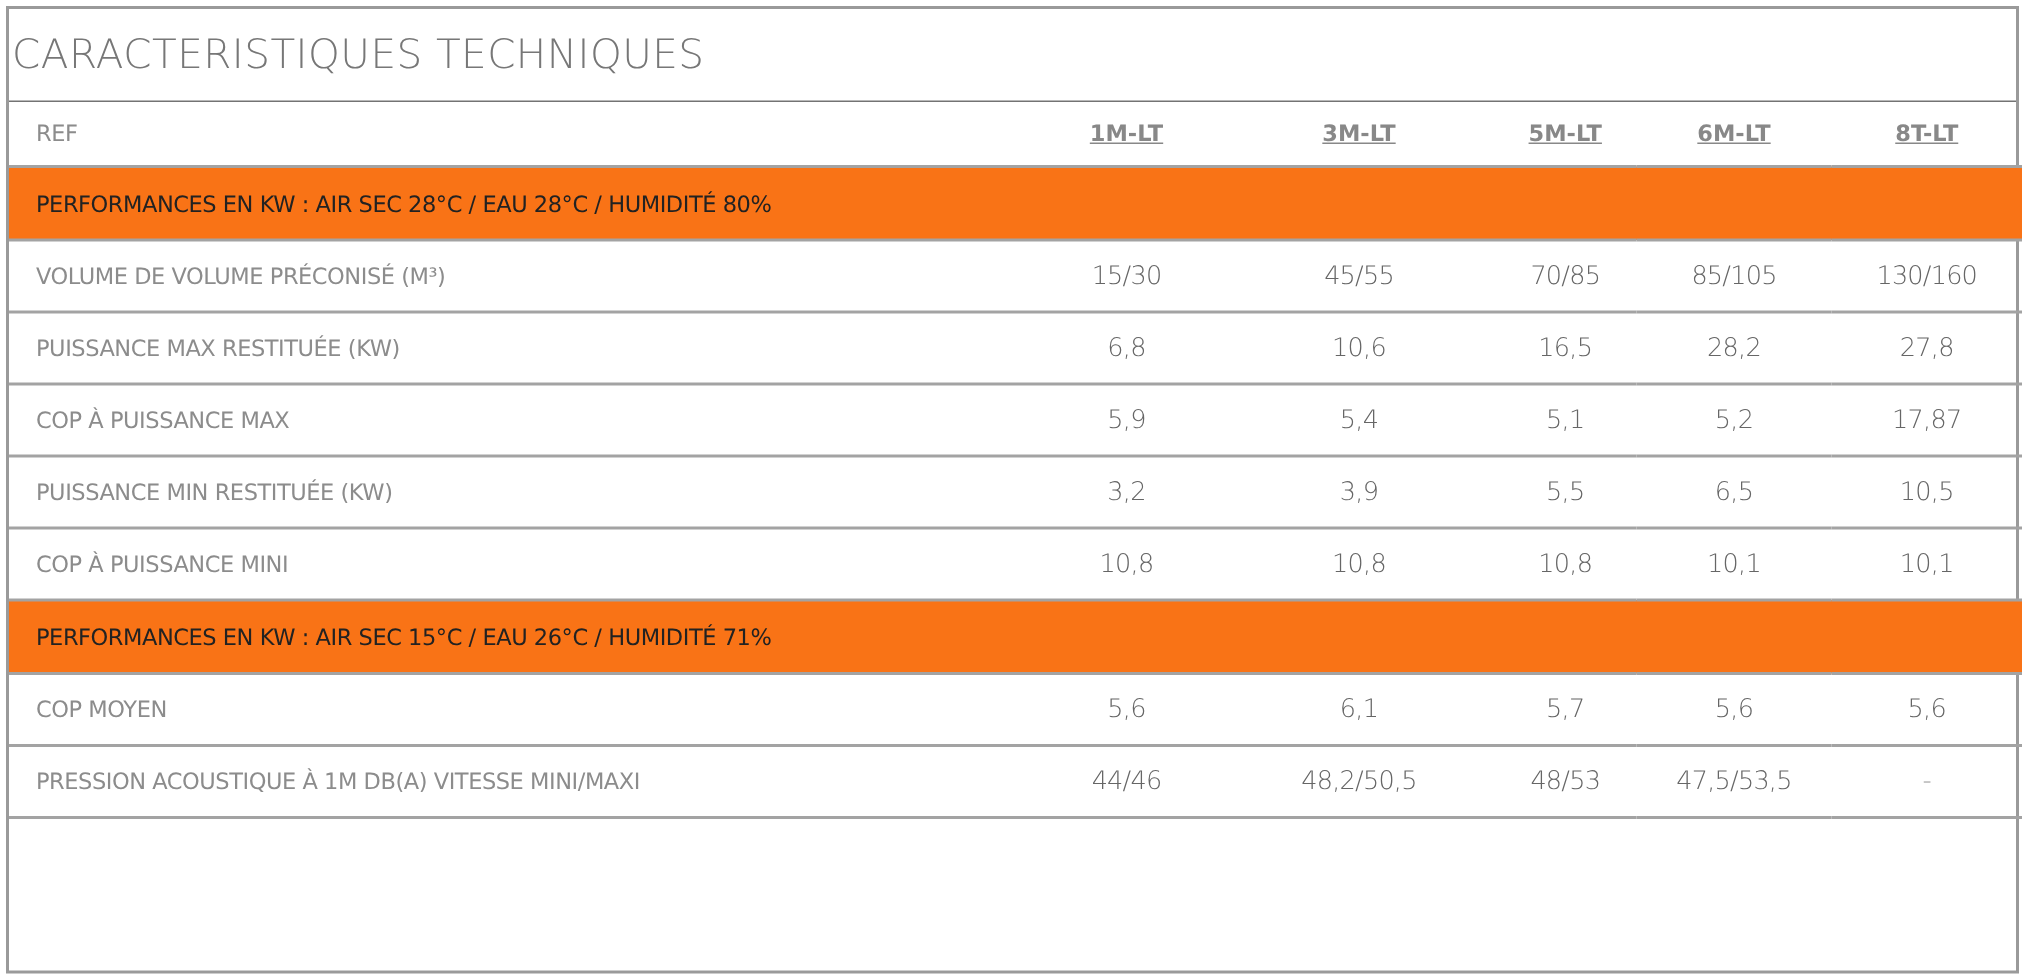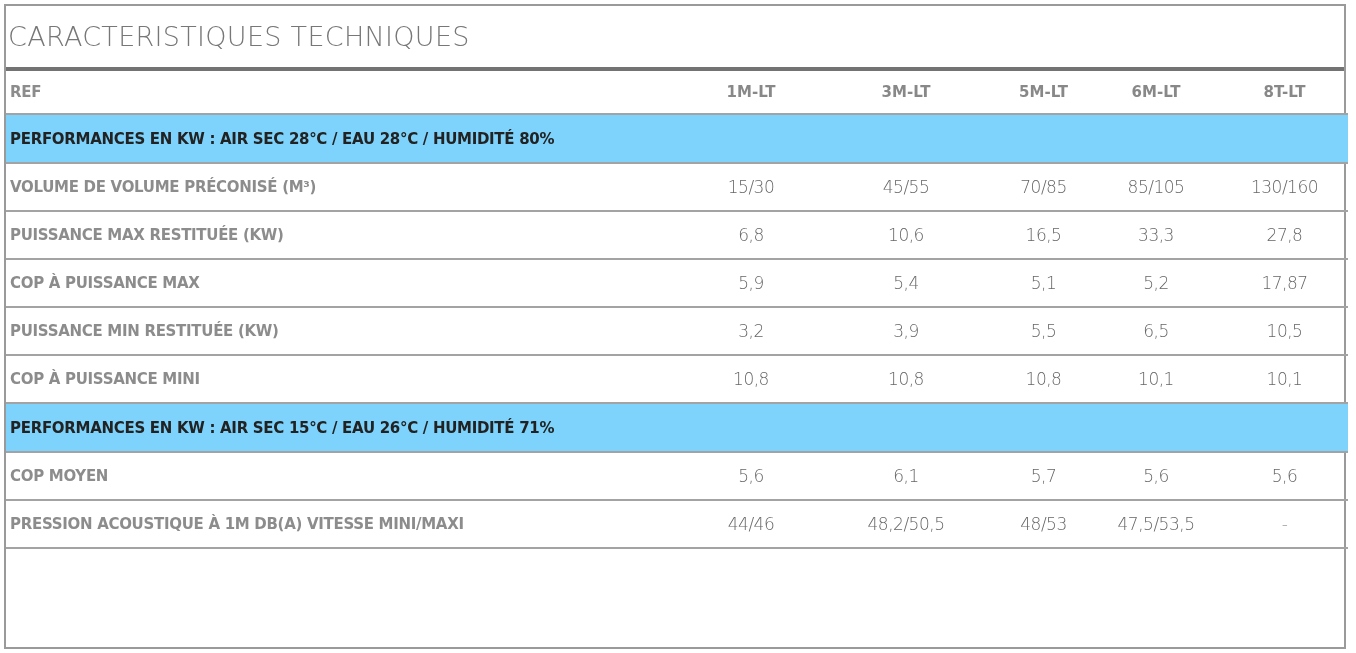--- a/index.html
+++ b/index.html
@@ -1,25 +1,25 @@
 <!DOCTYPE html>
 <html><head>
 <meta charset="utf-8">
 <style>
   html, body { margin:0; padding:0; background:#ffffff; }
   body { width:1356px; height:653px; overflow:hidden; font-family:"DejaVu Sans", sans-serif; }
   .sheet { position:absolute; left:4px; top:4px; width:1342px; height:645px; border:2px solid #9a9a9a; border-top:2px solid #9a9a9a; box-sizing:border-box; border-top-width:2px; }
-  .title { height:61px; display:flex; align-items:center; padding-left:2px; font-size:27px; color:#777; letter-spacing:0.3px; font-weight:300; border-bottom:4px solid #737373; }
+  .title { height:61px; display:flex; align-items:center; padding-left:2px; font-size:27px; color:#777; letter-spacing:0.3px; font-weight:300; border-bottom:1px solid #737373; }
   table { width:100%; border-collapse:collapse; table-layout:fixed; }
   td, th { border-bottom:2px solid #a3a3a3; padding:0; vertical-align:middle; }
   tr.last td { border-bottom:none; }
-  .lbl { padding-left:4px; font-size:15px; font-weight:bold; color:#8c8c8c; letter-spacing:-0.3px; }
+  .lbl { padding-left:18px; font-size:15px; font-weight:normal; color:#8c8c8c; letter-spacing:-0.3px; }
   .hdr td { height:42px; }
-  .hdr .col { font-size:15px; font-weight:bold; color:#888; text-align:center; }
-  .sec td { background:#7dd3fc; height:47px; }
+  .hdr .col { font-size:15px; font-weight:bold; color:#888; text-align:center;text-decoration:underline; }
+  .sec td { background:#f97316; height:47px; }
   .sec .lbl { color:#222; }
   .row td { height:46px; }
   .val { font-size:17px; color:#666; text-align:center; font-weight:300; letter-spacing:-0.5px; }
   .dash { color:#999; }
 </style>
 </head>
 <body>
 
 <div class="sheet">
   <div class="title">CARACTERISTIQUES TECHNIQUES</div>
@@ -51,21 +51,21 @@
       <td class="val">45/55</td>
       <td class="val">70/85</td>
       <td class="val">85/105</td>
       <td class="val">130/160</td>
     </tr>
     <tr class="row">
       <td class="lbl">PUISSANCE  MAX RESTITUÉE (KW)</td>
       <td class="val">6,8</td>
       <td class="val">10,6</td>
       <td class="val">16,5</td>
-      <td class="val">33,3</td>
+      <td class="val">28,2</td>
       <td class="val">27,8</td>
     </tr>
     <tr class="row">
       <td class="lbl">COP À PUISSANCE MAX</td>
       <td class="val">5,9</td>
       <td class="val">5,4</td>
       <td class="val">5,1</td>
       <td class="val">5,2</td>
       <td class="val">17,87</td>
     </tr>

